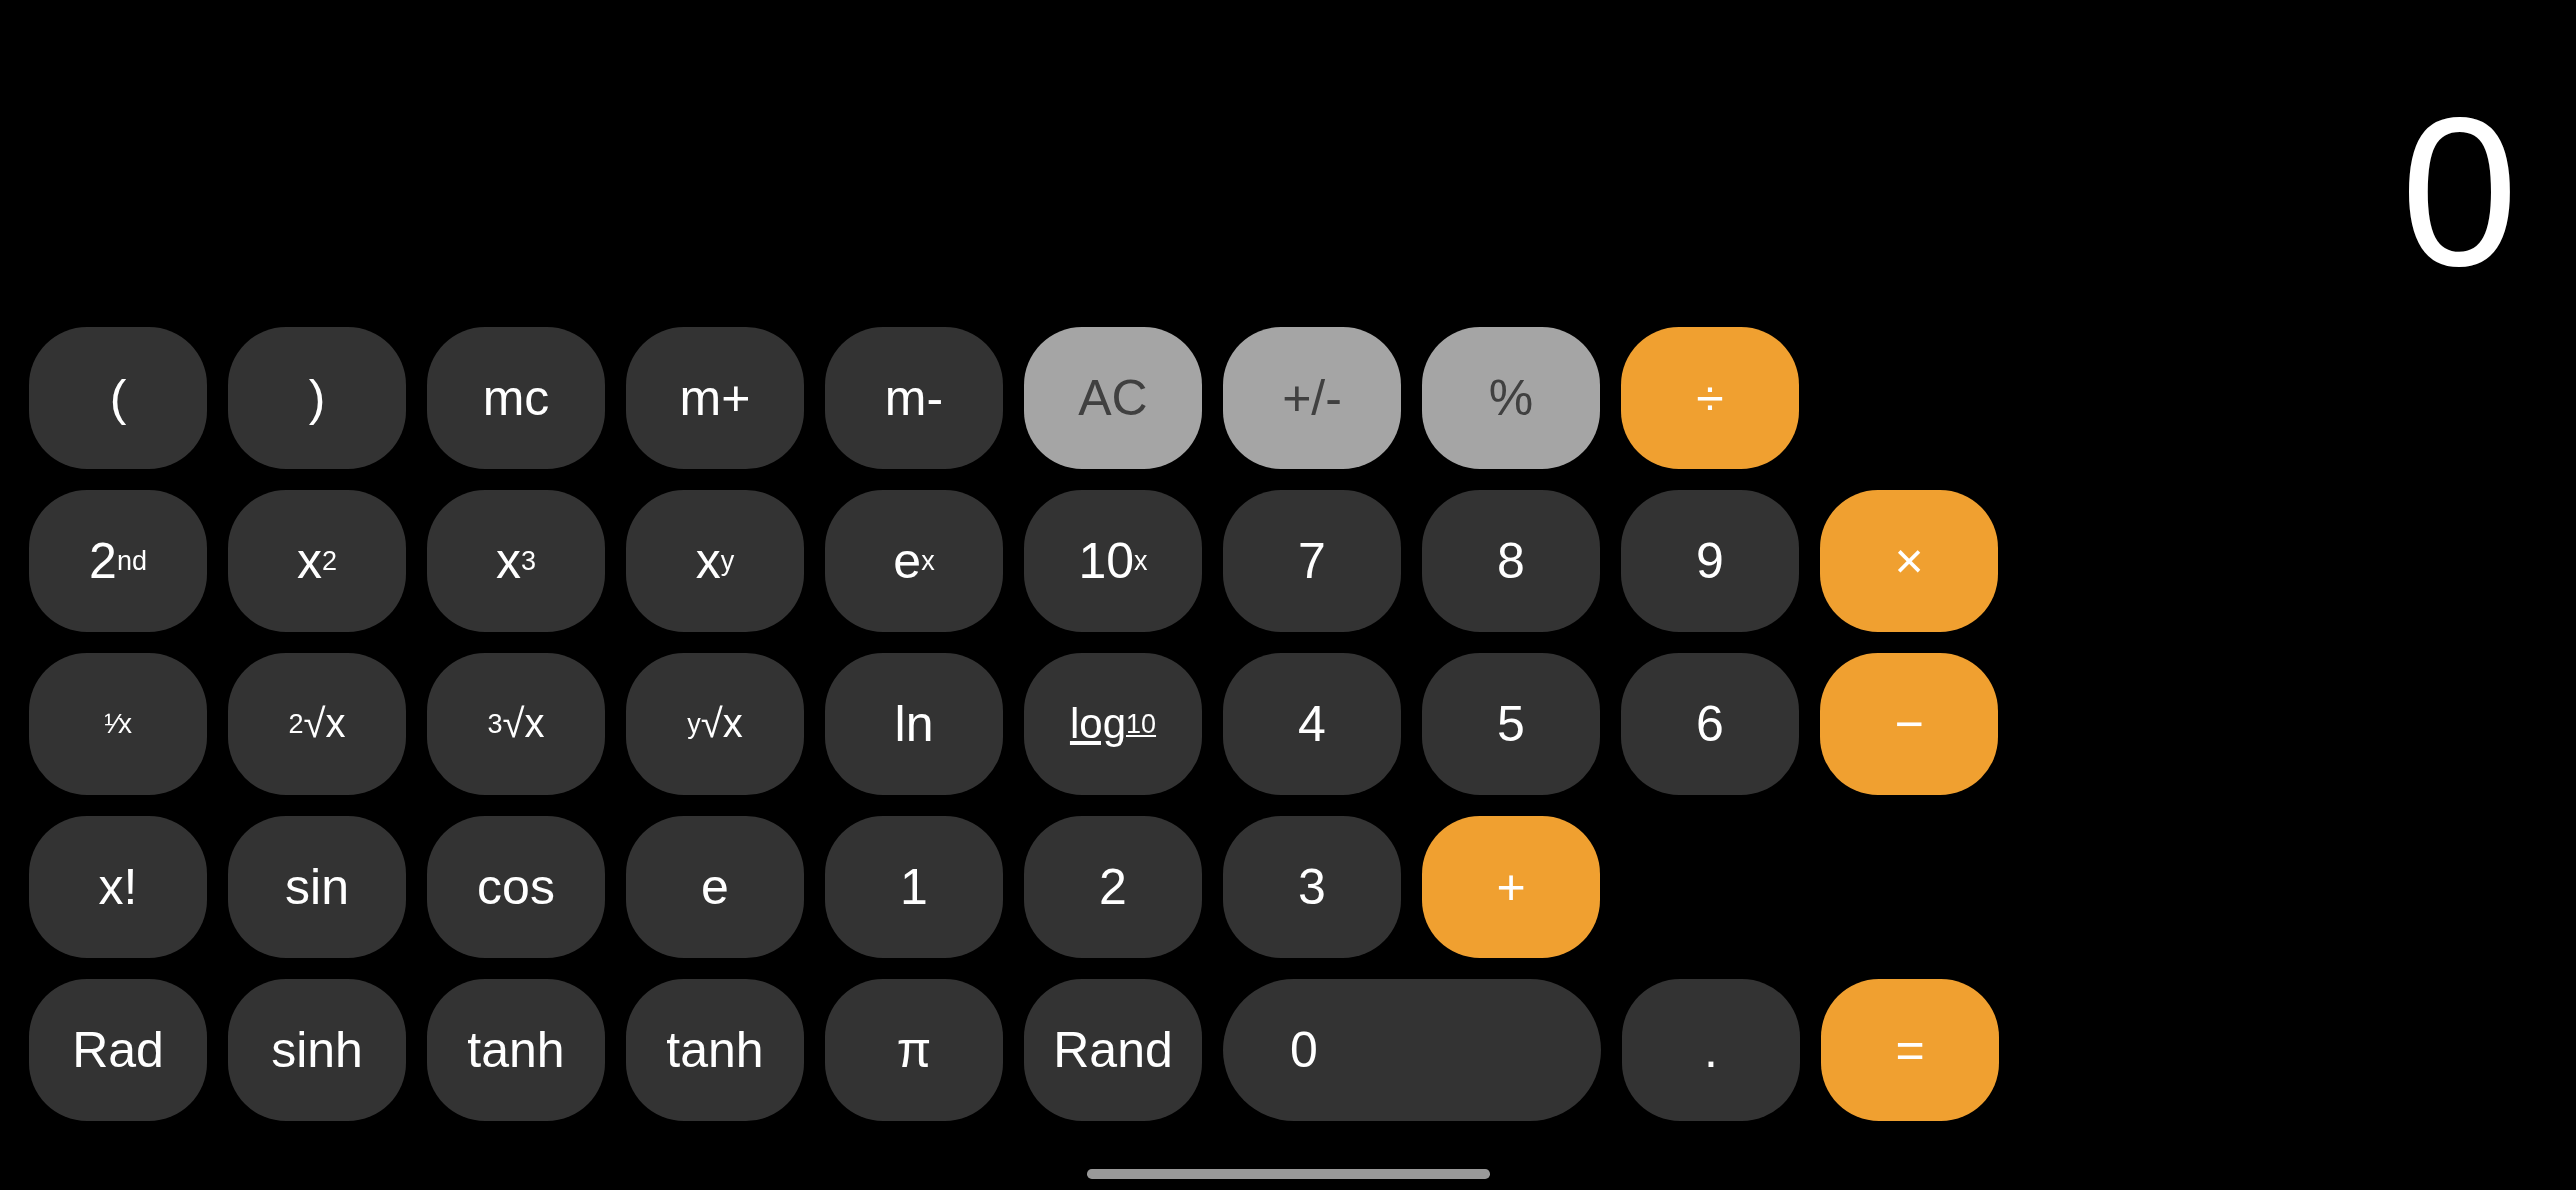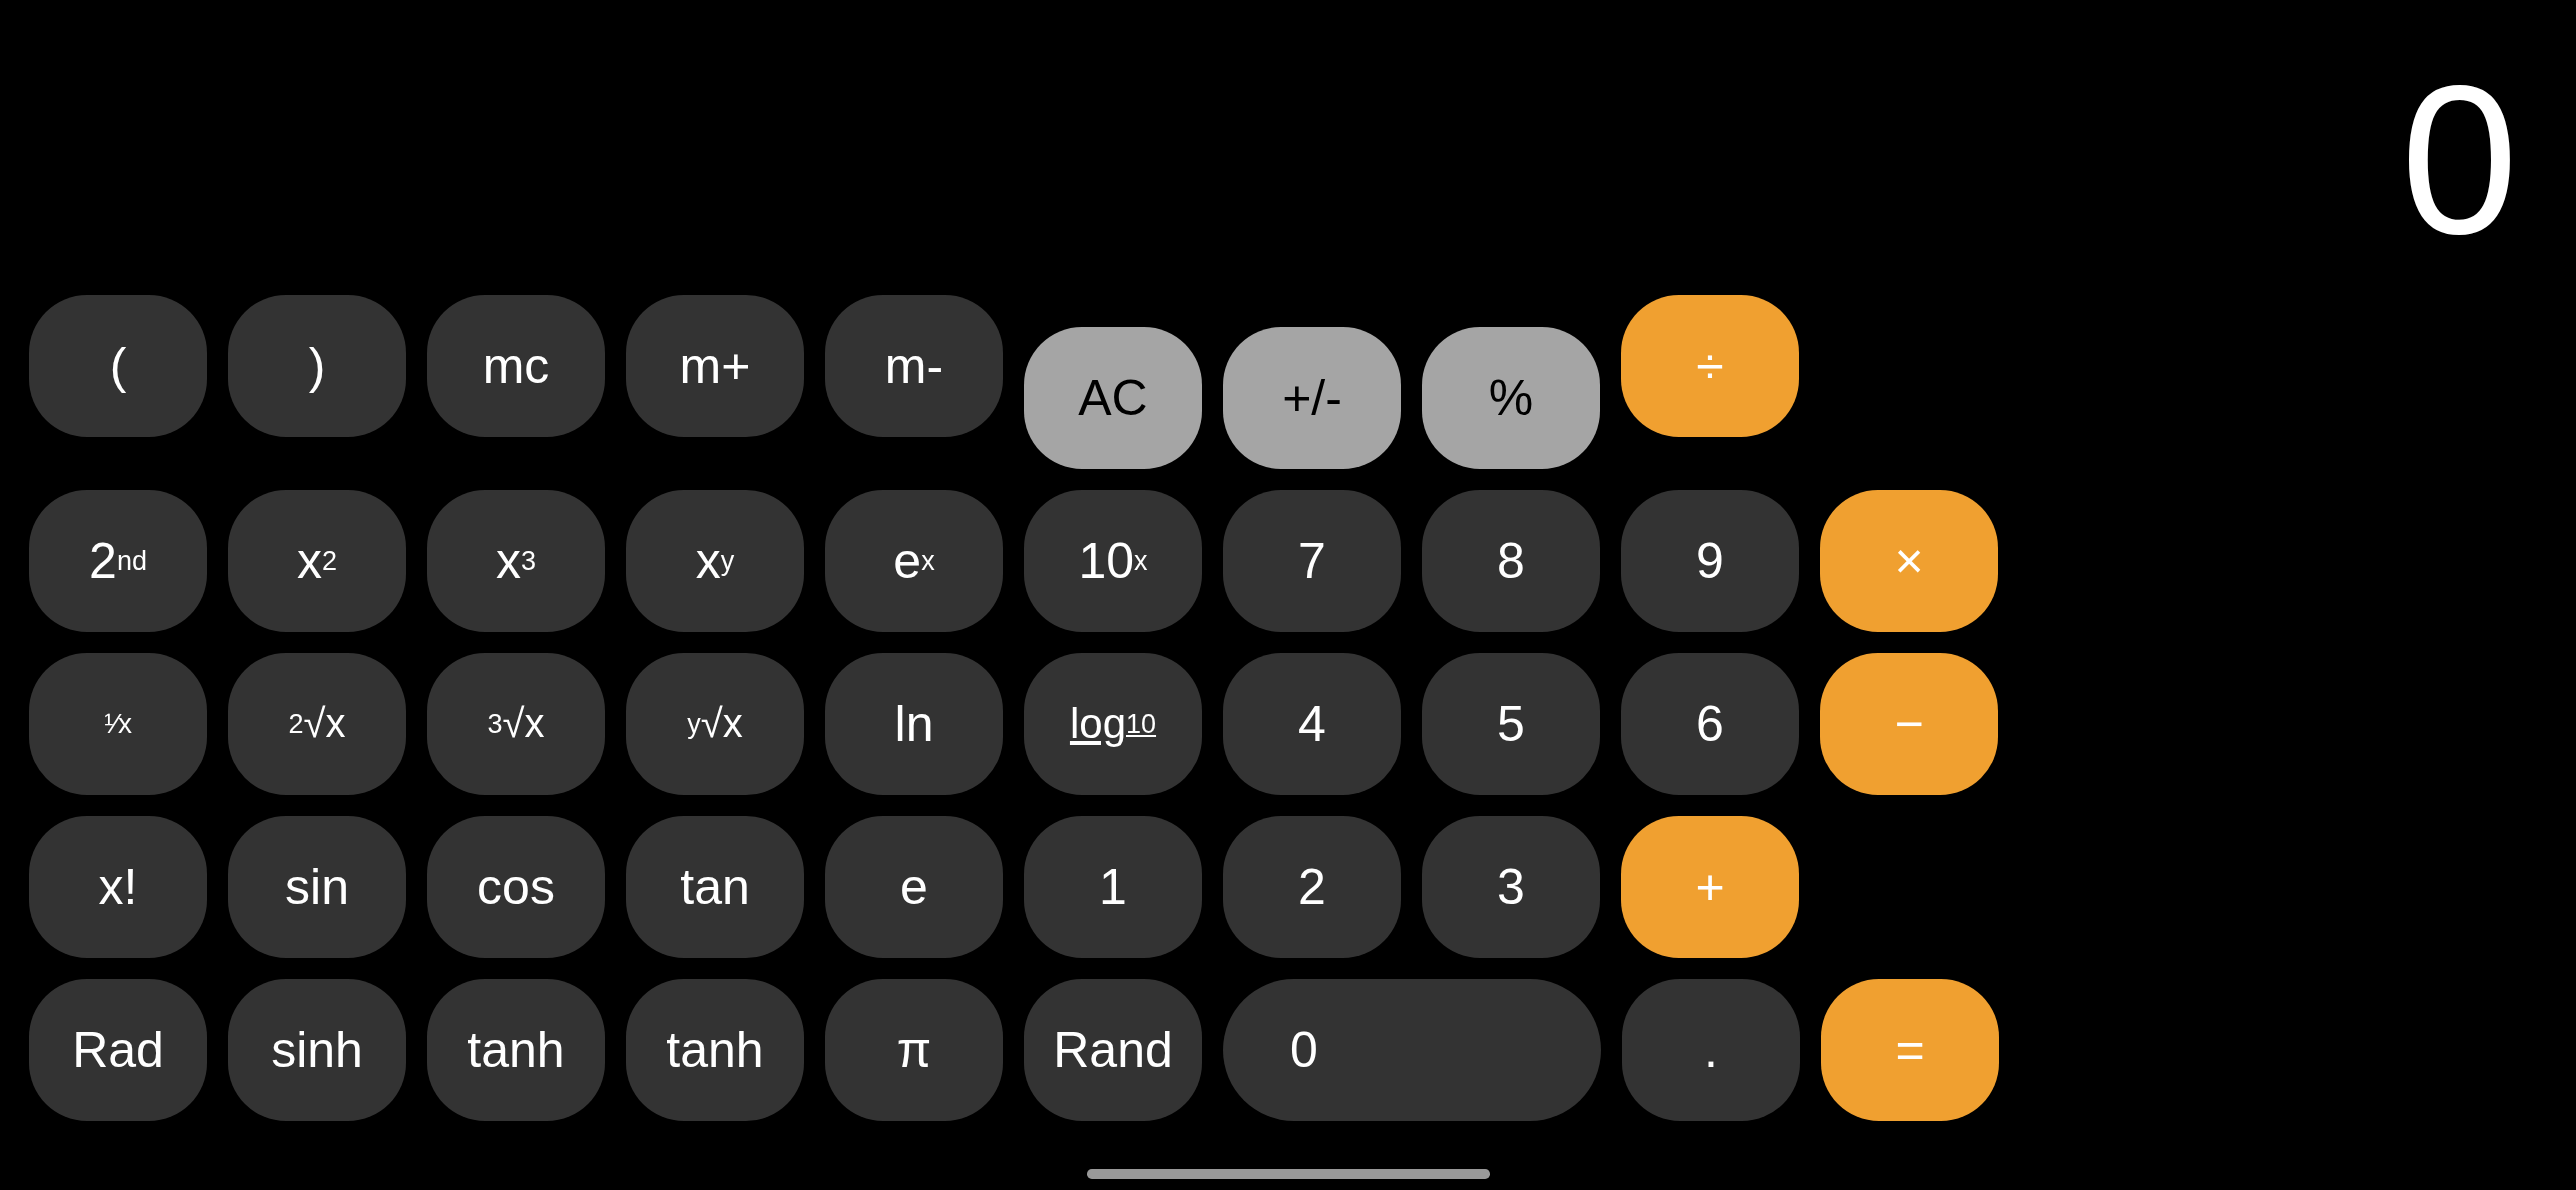--- a/index.html
+++ b/index.html
@@ -57,22 +57,21 @@
       color: #fff;
       background-color: #333333;
       width: 178px;
       height: 142px;
       flex-shrink: 0;
       transition: opacity 0.1s;
     }
 
     .btn-gray {
       background-color: #a5a5a5;
-      color: #000000;
-      margin-top: 32px;
+      color: #404040;
     }
 
     .btn-orange {
       background-color: #f0a030;
       color: #fff;
     }
 
     .btn-zero {
       width: 378px;
       border-radius: 71px;
@@ -150,21 +149,20 @@
     <button class="btn">4</button>
     <button class="btn">5</button>
     <button class="btn">6</button>
     <button class="btn btn-orange">−</button>
   </div>
 
   <div class="row">
     <button class="btn">x!</button>
     <button class="btn">sin</button>
     <button class="btn">cos</button>
-    <button class="btn">tan</button>
     <button class="btn">e</button>
     <button class="btn">1</button>
     <button class="btn">2</button>
     <button class="btn">3</button>
     <button class="btn btn-orange">+</button>
   </div>
 
   <div class="row">
     <button class="btn">Rad</button>
     <button class="btn">sinh</button>

